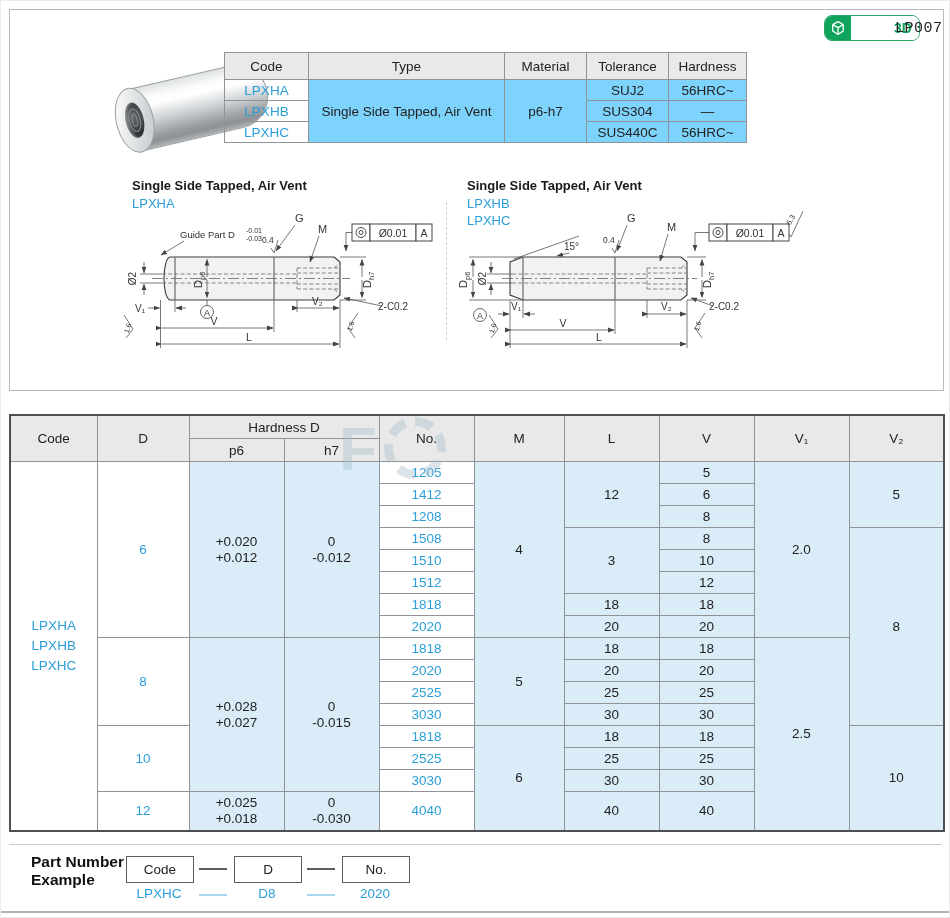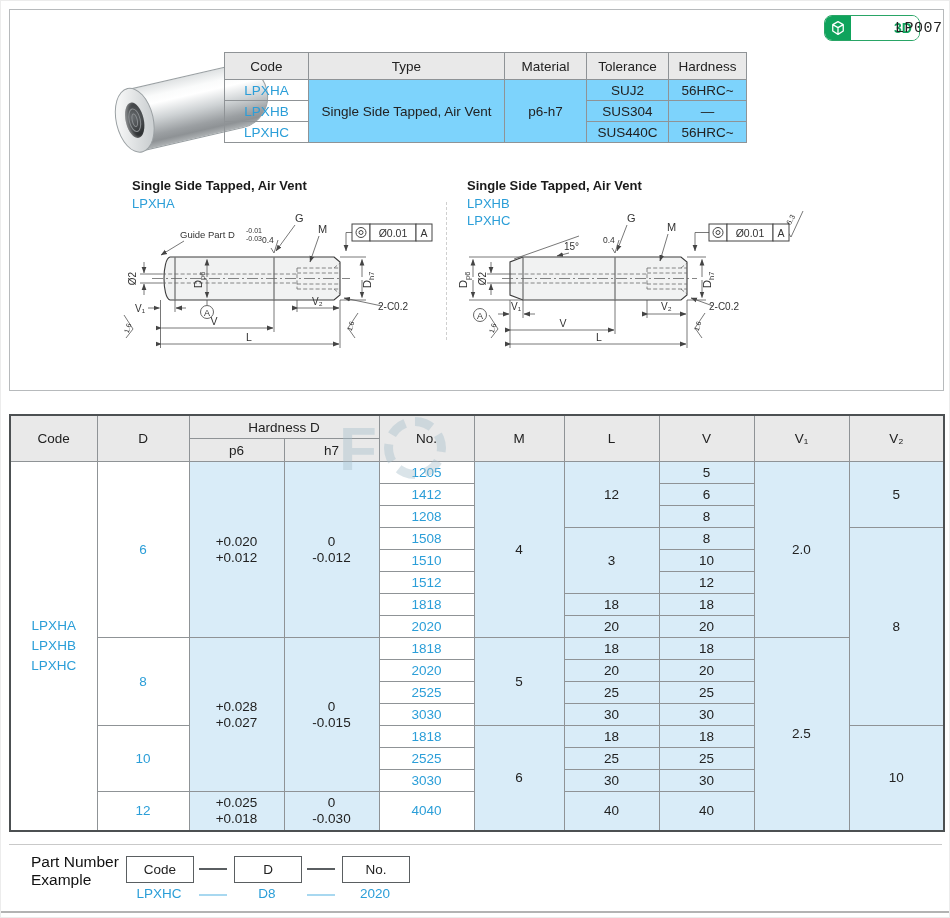--- a/index.html
+++ b/index.html
@@ -48,21 +48,21 @@
   .stab td.w{background:#fff;}
   .tol2{line-height:16px;}
   .codecell div{line-height:20px;}
   
   .wm{position:absolute;left:338px;top:412px;height:70px;display:flex;align-items:center;
       font-weight:900;font-size:62px;color:rgba(168,190,202,0.42);letter-spacing:3px;pointer-events:none;z-index:5;}
   .wm-o{width:44px;height:44px;border:9px dashed rgba(168,190,202,0.42);border-radius:50%;margin:0 4px;}
   
   .hr1{position:absolute;left:8px;top:843px;width:933px;border-top:1px solid #c9c9c9;}
   .hr2{position:absolute;left:0px;top:910px;width:950px;border-top:2px solid #b3b3b3;}
-  .pnlabel{position:absolute;left:30px;top:852px;font-size:15.5px;font-weight:normal;line-height:18px;color:#111;}
+  .pnlabel{position:absolute;left:30px;top:852px;font-size:15.5px;font-weight:bold;line-height:18px;color:#111;}
   .pnbox{position:absolute;top:855px;width:66px;height:25px;border:1px solid #5a5e61;background:#fff;
          display:flex;align-items:center;justify-content:center;font-size:13.5px;}
   .pndash{position:absolute;top:867px;width:28px;height:2px;background:#5a5e61;}
   .pnval{position:absolute;top:885px;width:66px;text-align:center;font-size:13.5px;color:#2b9ed8;}
   .pnbdash{position:absolute;top:893px;width:28px;height:2px;background:#a8d8f0;}
 </style>
 </head>
 <body>
 
 <div class="frame">

